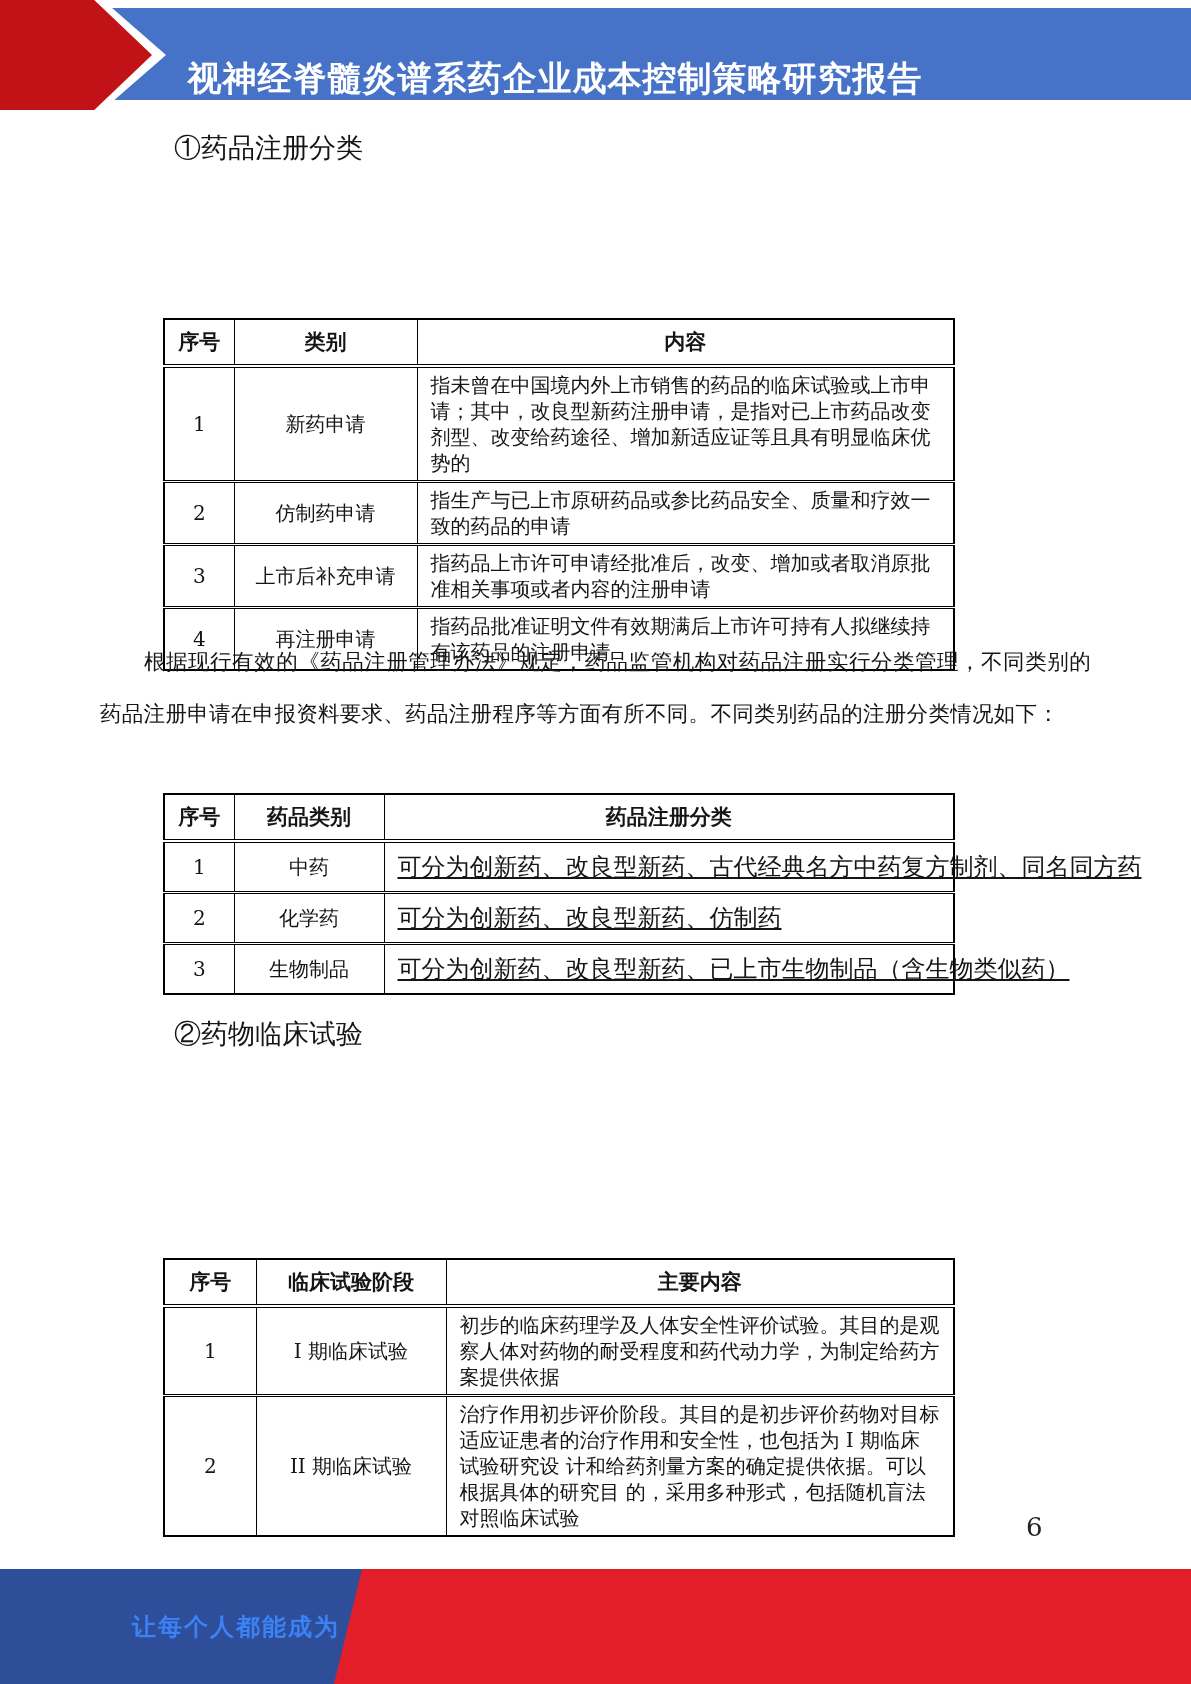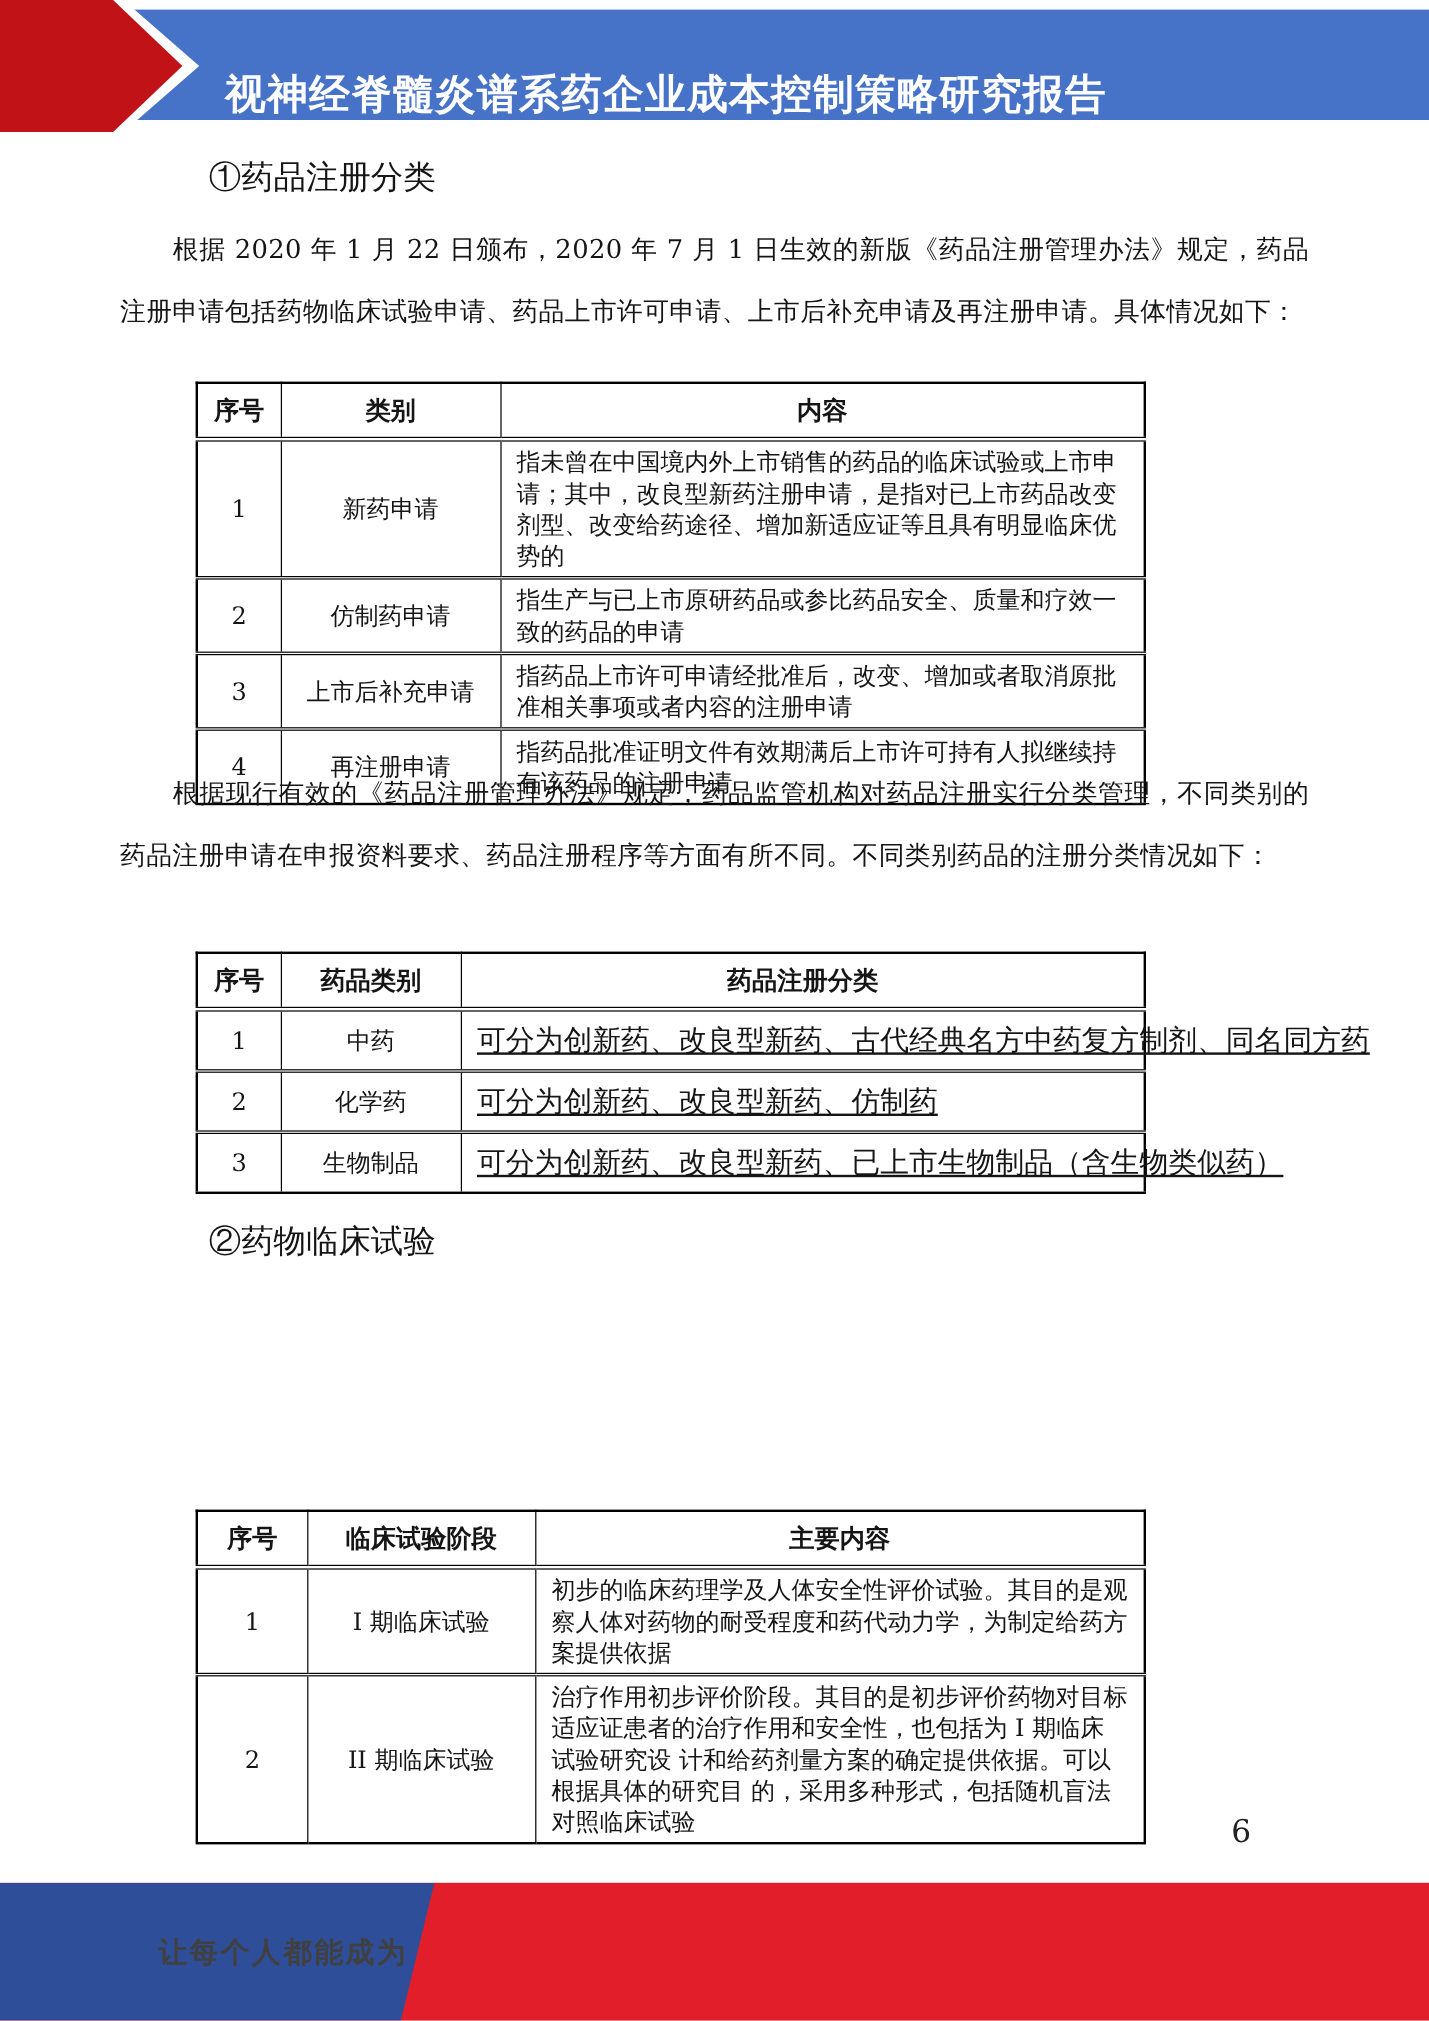--- a/index.html
+++ b/index.html
@@ -64,38 +64,37 @@
 
   
   .pagenum { position:absolute; left:1026px; top:1512px; font-size:26px; color:#222; }
   .footer { position:absolute; left:0; top:1569px; width:1191px; height:115px; }
   .footer-red  { position:absolute; inset:0; background:#E31E2B; }
   .footer-blue { position:absolute; inset:0; background:#2F4E99;
                  clip-path:polygon(0 0, 362px 0, 334px 115px, 0 115px); }
   .footer-text {
     position:absolute; top:0; height:115px; display:flex; align-items:center;
     font-family:"DejaVu Sans","Liberation Sans",sans-serif;
-    font-weight:bold; font-size:24px; color:#404040; white-space:nowrap;
+    font-weight:bold; font-size:24px; color:#3b82f6; white-space:nowrap;
   }
   .footer-left  { left:132px; letter-spacing:2px; }
   .footer-right { left:392px; letter-spacing:1px; }
 </style>
 </head>
 <body>
 
 <div class="page">
 
   <div class="band"></div>
   <div class="arrow-outline">
     <div class="arrow-fill"></div>
   </div>
   <div class="banner-title">视神经脊髓炎谱系药企业成本控制策略研究报告</div>
 
   <div class="sec-heading h1pos">①药品注册分类</div>
-  <p class="para p1pos">根据 2020 年 1 月 22 日颁布，2020 年 7 月 1 日生效的新版《药品注册管理办法》规定，药品注册申请包括药物临床试验申请、药品上市许可申请、上市后补充申请及再注册申请。具体情况如下：</p>
 
   <div class="tablewrap t1pos">
     <table class="t1">
       <colgroup>
           <col style="width:70px">
           <col style="width:183px">
           <col>
         </colgroup>
       <thead>
         <tr>

